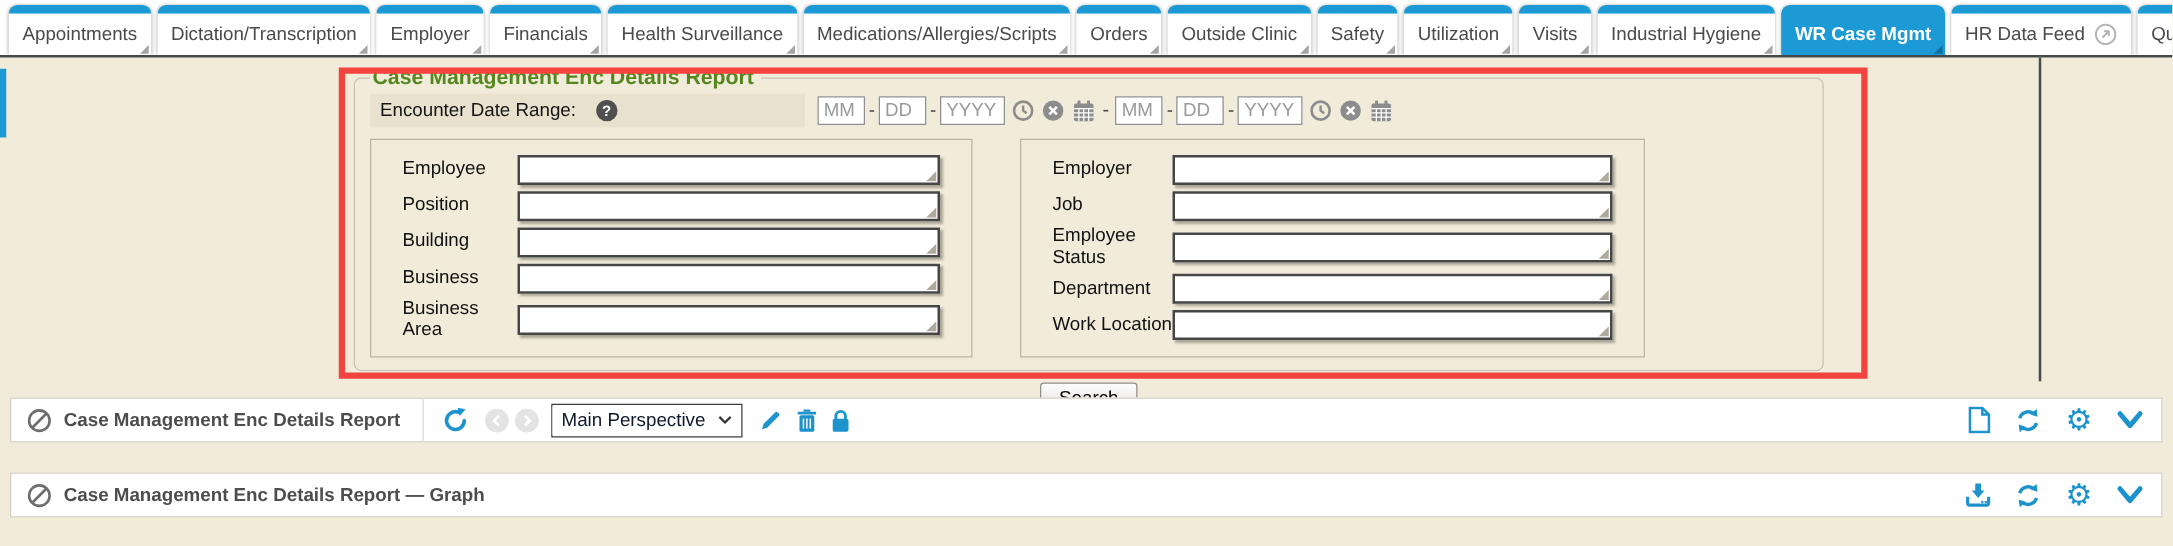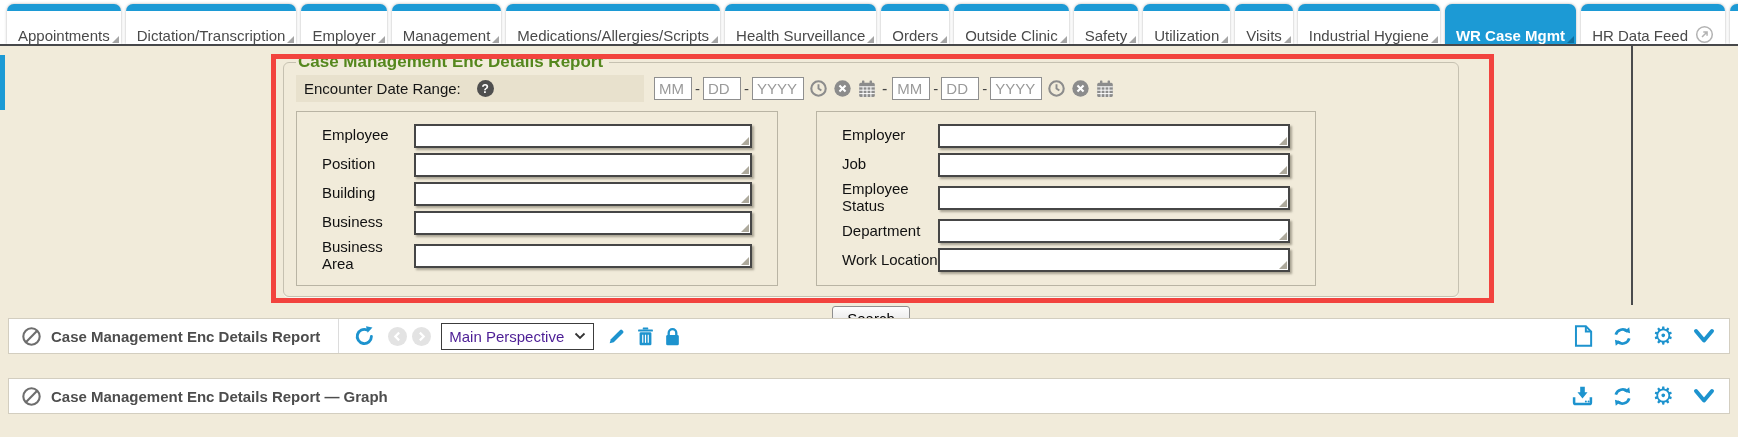--- a/index.html
+++ b/index.html
@@ -16,21 +16,21 @@
   
   .tabbar {
     height: 46px; background: #fff;
     border-bottom: 2px solid #47484a;
     display: flex; align-items: stretch;
     gap: 5px; padding: 4px 0 0 7px;
     overflow: hidden; white-space: nowrap;
   }
   .tab {
     position: relative;
-    display: flex; align-items: flex-end; gap: 7px;
+    display: flex; align-items: center; gap: 7px;
     background: #fff; color: #4a4a4a;
     font-size: 15px; padding: 0 11px;
     border-top: 7px solid #1c9ad5;
     border-radius: 7px 7px 0 0;
     box-shadow: 0 0 3px rgba(0,0,0,.30);
     cursor: pointer; flex: none;
   }
   .tab.active { background:#1c9ad5; color:#fff; font-weight:bold; }
   .fold {
     position:absolute; right:2px; bottom:1px;
@@ -139,21 +139,21 @@
   }
   .histbtns { display:flex; gap:5px; margin:0 10px 0 12px; }
   .selwrap {
     display:flex; align-items:center;
     border:1px solid #3c3c3c; background:#fff;
     height:27px; padding:0 7px 0 0;
   }
   .selwrap select {
     appearance:none; -webkit-appearance:none; -moz-appearance:none;
     border:none; outline:none; background:#fff;
-    font-size:15px; color:#4c1d95; height:23px; width:132px;
+    font-size:15px; color:#0f172a; height:23px; width:132px;
     padding:0 4px 0 7px; font-family:"Liberation Sans", sans-serif;
   }
   .editgrp { display:flex; align-items:center; gap:11px; margin-left:13px; }
   .rightgrp { margin-left:auto; display:flex; align-items:center; gap:19px; }
   .icon { display:flex; align-items:center; cursor:pointer; }
   .gear-glyph { font-size:24px; line-height:1; color:#1d93ce; cursor:pointer;
                 font-family:"DejaVu Sans", sans-serif; }
 </style>
 </head>
 <body>
@@ -165,29 +165,29 @@
     </div>
   <div class="tab">
       <span>Dictation/Transcription</span>
       <span class="fold"></span>
     </div>
   <div class="tab">
       <span>Employer</span>
       <span class="fold"></span>
     </div>
   <div class="tab">
-      <span>Management</span>
+      <span>Financials</span>
+      <span class="fold"></span>
+    </div>
+  <div class="tab">
+      <span>Health Surveillance</span>
       <span class="fold"></span>
     </div>
   <div class="tab">
       <span>Medications/Allergies/Scripts</span>
-      <span class="fold"></span>
-    </div>
-  <div class="tab">
-      <span>Health Surveillance</span>
       <span class="fold"></span>
     </div>
   <div class="tab">
       <span>Orders</span>
       <span class="fold"></span>
     </div>
   <div class="tab">
       <span>Outside Clinic</span>
       <span class="fold"></span>
     </div>

